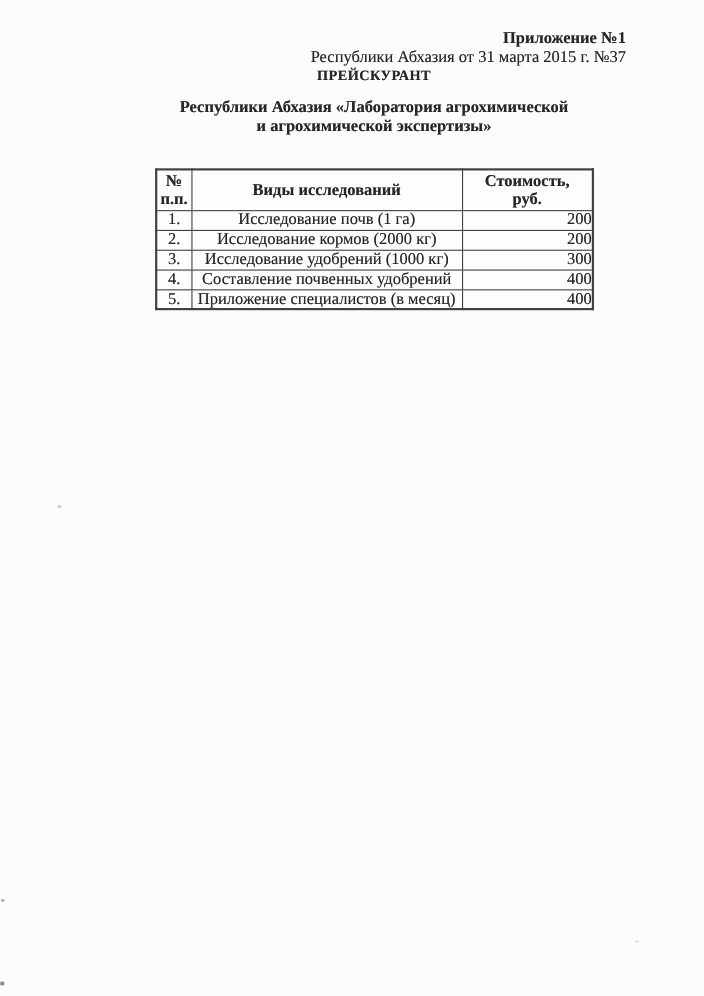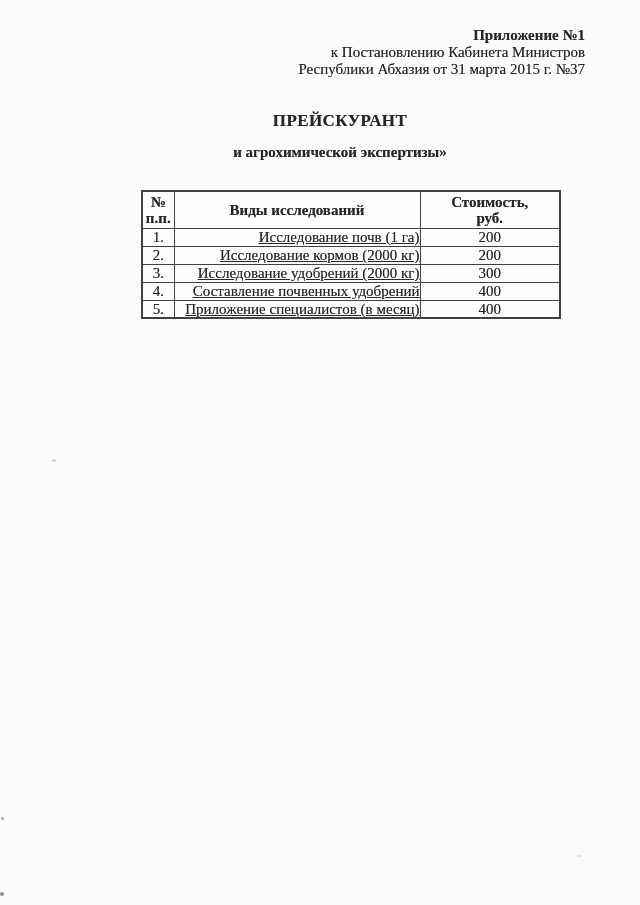--- a/index.html
+++ b/index.html
@@ -9,31 +9,30 @@
     font-family:"Liberation Serif", serif;
     color:#262626;
     position:relative;
     overflow:hidden;
     text-shadow:0 0 .5px rgba(38,38,38,.55); 
   }
   .doc { position:absolute; left:40px; top:0; width:600px; }
 
   .annex {
     margin-top:27px;
-    padding-right:55px;
+    padding-right:71px;
     text-align:right;
     font-size:15px;
     line-height:17px;
   }
   .annex .bold { font-weight:bold; }
 
   .title {
-    margin-top:33px;
     text-align:center;
-    font-size:17px;
+    font-size:13px;
     font-weight:bold;
     letter-spacing:.4px;
   }
 
   .subtitle {
     margin-top:13px;
     text-align:center;
     font-size:15px;
     font-weight:bold;
     line-height:17px;
@@ -48,55 +47,55 @@
     background:#fdfdfc;
   }
   table.price th, table.price td {
     border:1px solid #414141;
     font-size:15px;
     overflow:hidden;
     white-space:nowrap;
   }
   th.c1, col.c1 { width:32px; }
   th.c2, col.c2 { width:246px;margin-top:12px; }
-  th.c3, col.c3 { width:140px; }
+  th.c3, col.c3 { width:119px; }
   table.price th {
     font-weight:bold;
     text-align:center;
     vertical-align:middle;
     height:37px;
     line-height:16px;
     padding:1px 0;
   }
   table.price td { height:18px; line-height:16px; padding:0; }
   td.num  { text-align:center; }
-  td.kind { text-align:right; padding-left:5px;text-decoration:underline; }
-  td.cost { text-align:center;margin-left:24px; }
+  td.kind { text-align:center; padding-left:5px; }
+  td.cost { text-align:right;margin-left:24px; }
 
   
   .speck { position:absolute; border-radius:50%; }
   .speck-a { left:52px;  top:459px; width:4px; height:3px; background:rgba(120,120,120,.35); }
   .speck-b { left:1px;   top:817px; width:3px; height:3px; background:rgba(95,95,95,.5); }
   .speck-c { left:0px;   top:892px; width:4px; height:4px; background:rgba(70,70,70,.6); }
   .speck-d { left:577px; top:855px; width:4px; height:2px; background:rgba(150,150,150,.3); }
 </style>
 </head>
 <body>
 
 <div class="doc">
 
   <div class="annex">
     <div class="bold">Приложение №1</div>
-    <div>к Постановлению Кабинета Министров</div>
     <div>Республики Абхазия от 31 марта 2015 г. №37</div>
   </div>
 
   <div class="title">ПРЕЙСКУРАНТ</div>
 
   <div class="subtitle">
+    <div>Республики Абхазия «Лаборатория агрохимической</div>
     <div>и агрохимической экспертизы»</div>
   </div>
 
   <div class="table-wrap">
     <table class="price">
       <colgroup>
           <col class="c1">
           <col class="c2">
           <col class="c3">
         </colgroup>
@@ -119,21 +118,21 @@
           <td class="kind">Исследование почв (1 га)</td>
           <td class="cost">200</td>
         </tr>
         <tr>
           <td class="num">2.</td>
           <td class="kind">Исследование кормов (2000 кг)</td>
           <td class="cost">200</td>
         </tr>
         <tr>
           <td class="num">3.</td>
-          <td class="kind">Исследование удобрений (2000 кг)</td>
+          <td class="kind">Исследование удобрений (1000 кг)</td>
           <td class="cost">300</td>
         </tr>
         <tr>
           <td class="num">4.</td>
           <td class="kind">Составление почвенных удобрений</td>
           <td class="cost">400</td>
         </tr>
         <tr>
           <td class="num">5.</td>
           <td class="kind">Приложение специалистов (в месяц)</td>

